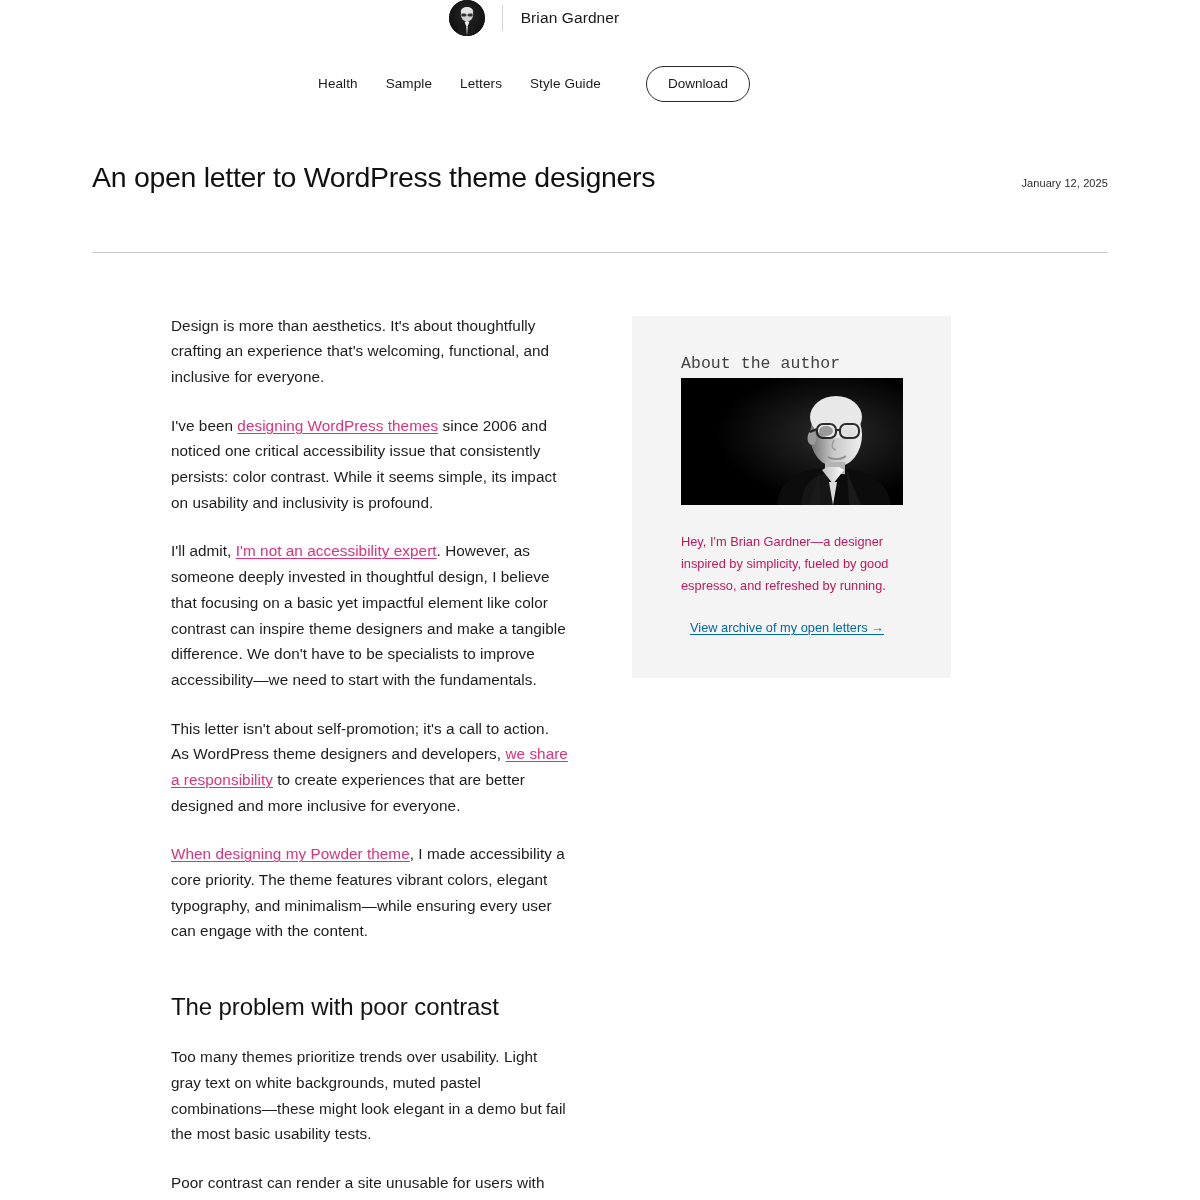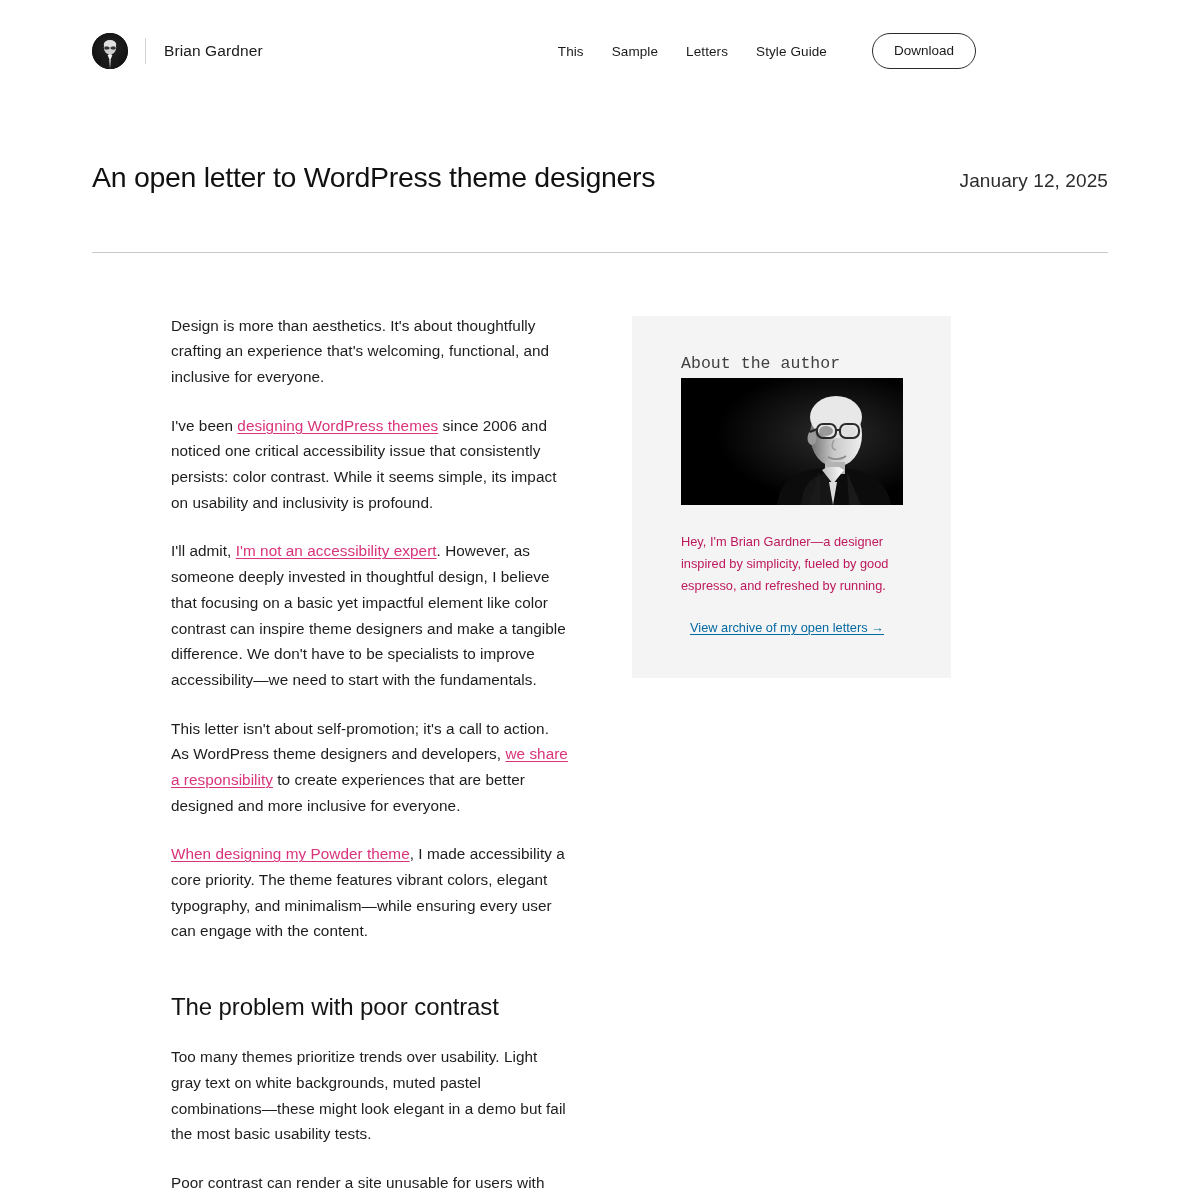--- a/index.html
+++ b/index.html
@@ -18,20 +18,21 @@
   }
 
   
   .site-header {
     width: 1068px;
     height: 102px;
     display: flex;
     align-items: center;
     justify-content: space-between;
     padding: 0 92px 0 92px;
+    flex-direction: column;
   }
 
   .brand {
     display: flex;
     align-items: center;
   }
 
   .avatar {
     width: 36px;
     height: 36px;
@@ -98,21 +99,21 @@
   .entry-title {
     font-size: 28.5px;
     font-weight: 400;
     letter-spacing: -0.3px;
     color: #111111;
     line-height: 1.25;
     text-align: center;
   }
 
   .entry-date {
-    font-size: 19px;
+    font-size: 11px;
     color: #2c2c2c;
     white-space: nowrap;
     letter-spacing: 0.1px;
   }
 
   .divider {
     width: 1016px;
     height: 1px;
     background: #c9c9c9;
     margin: 56px 0 0 92px;
@@ -232,21 +233,21 @@
           <path d="M15.6 22 L18 28 L20.4 22 L18 21 Z" fill="#f2f2f2"></path>
           <path d="M17.2 27 L18 36 L18.8 27 Z" fill="#dcdcdc"></path>
         </g>
       </svg>
     </div>
     <div class="brand-divider"></div>
     <span class="site-title">Brian Gardner</span>
   </div>
 
   <nav class="nav">
-    <a class="nav-link" href="#">This</a>
+    <a class="nav-link" href="#">Health</a>
     <a class="nav-link" href="#">Sample</a>
     <a class="nav-link" href="#">Letters</a>
     <a class="nav-link" href="#">Style Guide</a>
     <button class="download-btn">Download</button>
   </nav>
 
 </header>
 
 <div class="title-row">
   <h1 class="entry-title">An open letter to WordPress theme designers</h1>

